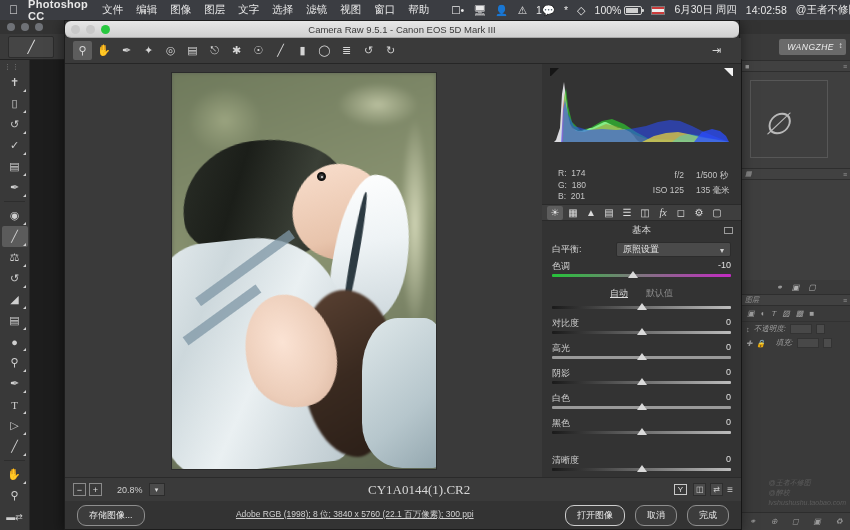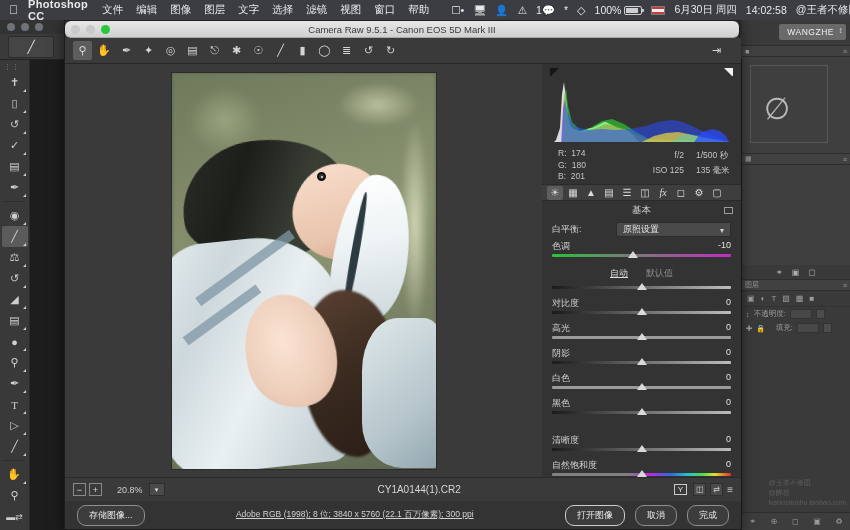--- a/index.html
+++ b/index.html
@@ -72,21 +72,21 @@
   }
   .tool.sel { background: #5b5b5b; border-radius: 2px; }
   .tool .cor { position: absolute; right: 2px; bottom: 1px; width: 0; height: 0;
     border-left: 3px solid transparent; border-bottom: 3px solid #cfcfcf; }
   .tools-sep { height: 1px; background: #2d2d2d; margin: 3px 4px; }
 
   
   .ps-canvas { position: absolute; left: 30px; top: 60px; right: 100px; bottom: 0; background: #1d1d1d; }
 
   
-  .ps-right { position: absolute; right: 0; top: 19px; width: 108px; bottom: 0; background: #3a3a3a; }
+  .ps-right { position: absolute; right: 0; top: 34px; width: 108px; bottom: 0; background: #3a3a3a; font-style: italic; }
   .ws-row { height: 26px; display: flex; align-items: center; justify-content: flex-end; padding-right: 4px; }
   .ws-btn {
     background: #6a6a6a; color: #efefef; font-size: 8.5px; letter-spacing: .5px;
     padding: 3px 12px 3px 8px; border-radius: 2px; position: relative;
   }
   .ws-btn::after { content: "\2195"; position: absolute; right: 3px; top: 2px; font-size: 8px; color: #e4e4e4; }
   .pnl-bar {
     height: 12px; background: #414141; border-top: 1px solid #2e2e2e; border-bottom: 1px solid #2e2e2e;
     display: flex; align-items: center; justify-content: space-between; padding: 0 3px;
     color: #9b9b9b; font-size: 7px;
@@ -179,21 +179,21 @@
     width: 2px; height: 2px; background: #e8e8e8; border-radius: 50%; }
 
   .cr-side { position: absolute; left: 477px; top: 43px; width: 199px; bottom: 52px; background: #333333; }
 
   .histo { height: 78px; margin: 4px 6px 0; position: relative; background: #333; }
   .histo .clip { position: absolute; top: 0; width: 0; height: 0; }
   .histo .clipL { left: 2px; border-left: 9px solid #161616; border-bottom: 9px solid transparent; }
   .histo .clipR { right: 2px; width: 0; height: 0; border-right: 9px solid #f2f2f2; border-bottom: 9px solid transparent; }
   .histo svg { position: absolute; left: 0; top: 8px; }
 
-  .exif { height: 38px; display: flex; color: #c4c4c4; font-size: 8.5px; padding: 2px 0 0 0; }
+  .exif { height: 38px; display: flex; color: #c4c4c4; font-size: 8.5px; padding: 2px 0 0 0; margin-top: 20px; }
   .exif .rgb { width: 78px; padding-left: 16px; line-height: 11.5px; }
   .exif .shot { flex: 1; line-height: 15px; padding-left: 6px; }
   .exif .shot .r { display: flex; }
   .exif .shot .r span:first-child { width: 58px; text-align: right; }
   .exif .shot .r span:last-child { padding-left: 12px; }
 
   .tabrow {
     height: 17px; background: #3e3e3e; border-top: 1px solid #2a2a2a; border-bottom: 1px solid #2a2a2a;
     display: flex; align-items: center; padding-left: 5px; gap: 2px;
   }
@@ -236,21 +236,21 @@
   
   .cr-zoombar {
     position: absolute; left: 0; bottom: 28px; width: 676px; height: 24px;
     background: #3a3a3a; border-top: 1px solid #2a2a2a; display: flex; align-items: center;
     padding: 0 8px; color: #cfcfcf; font-size: 9px;
   }
   .zbtn { width: 13px; height: 13px; border: 1px solid #8a8a8a; color: #ddd; font-size: 9px;
     display: flex; align-items: center; justify-content: center; margin-right: 3px; }
   .zsel { width: 16px; height: 13px; background: #4a4a4a; border: 1px solid #2c2c2c; margin-left: 6px;
     display: flex; align-items: center; justify-content: center; font-size: 7px; color: #ddd; }
-  .cr-filename { flex: 1; text-align: center; font-size: 10px; color: #d6d6d6; }
+  .cr-filename { flex: 1; text-align: center; font-size: 13px; color: #d6d6d6; font-family: Liberation Serif, serif; }
   .ybox { border: 1px solid #c9c9c9; padding: 0 3px; font-size: 8px; color: #e4e4e4; margin-right: 6px; }
   .sqbtn { width: 13px; height: 13px; background: #4a4a4a; border: 1px solid #2e2e2e; margin-right: 4px;
     display:flex; align-items:center; justify-content:center; color:#ccc; font-size:8px;}
 
   .cr-bottom {
     position: absolute; left: 0; bottom: 0; width: 676px; height: 28px; background: #333333;
     display: flex; align-items: center; padding: 0 12px;
   }
   .btn {
     border: 1px solid #8e8e8e; border-radius: 9px; color: #e9e9e9; font-size: 9px;

